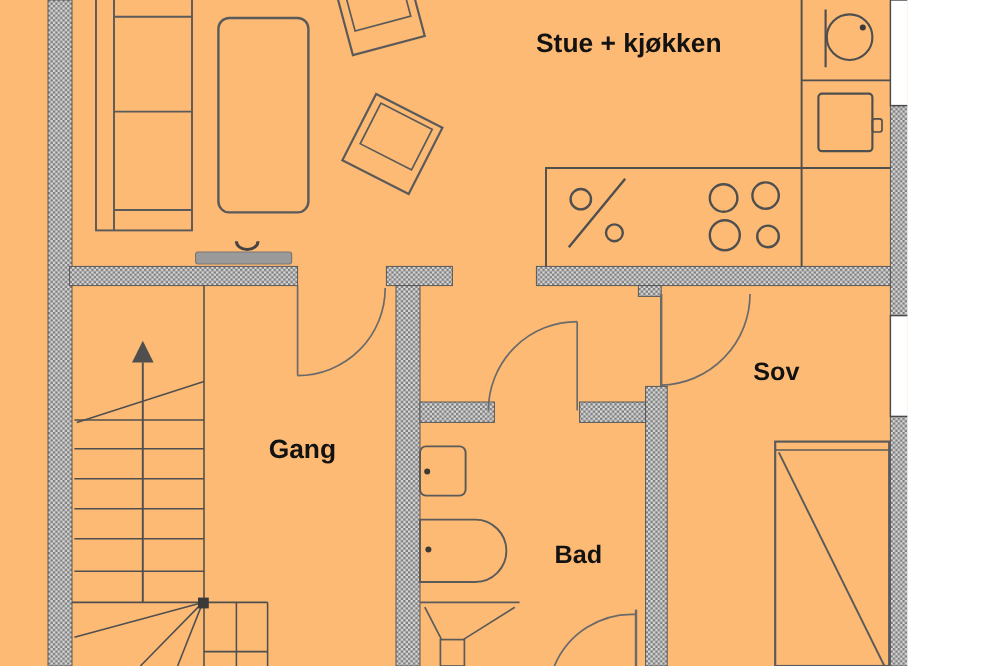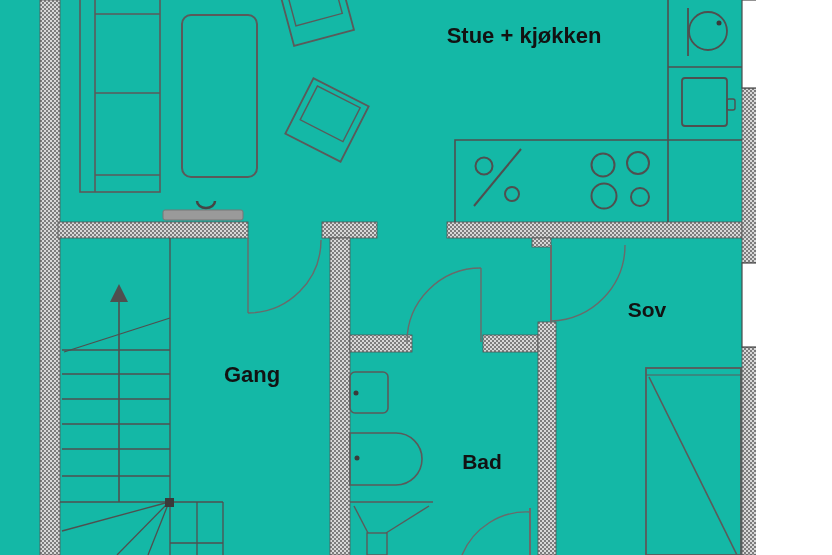--- a/index.html
+++ b/index.html
@@ -1,16 +1,16 @@
 <!DOCTYPE html>
 <html><head>
 <meta charset="utf-8">
 <style>
   html,body{margin:0;padding:0;background:#ffffff;}
-  .plan-wrap{position:relative;width:756px;height:555px;background:#14b8a6;overflow:hidden;
+  .plan-wrap{position:relative;width:756px;height:555px;background:#fdba74;overflow:hidden;
              font-family:"Liberation Sans", sans-serif;}
   svg{display:block;}
   text.room-label{font-family:"Liberation Sans", sans-serif;font-weight:bold;}
 </style>
 </head>
 <body>
 
 <div class="plan-wrap">
 <svg width="832" height="555" viewBox="0 0 832 555" xmlns="http://www.w3.org/2000/svg">
   <defs>

